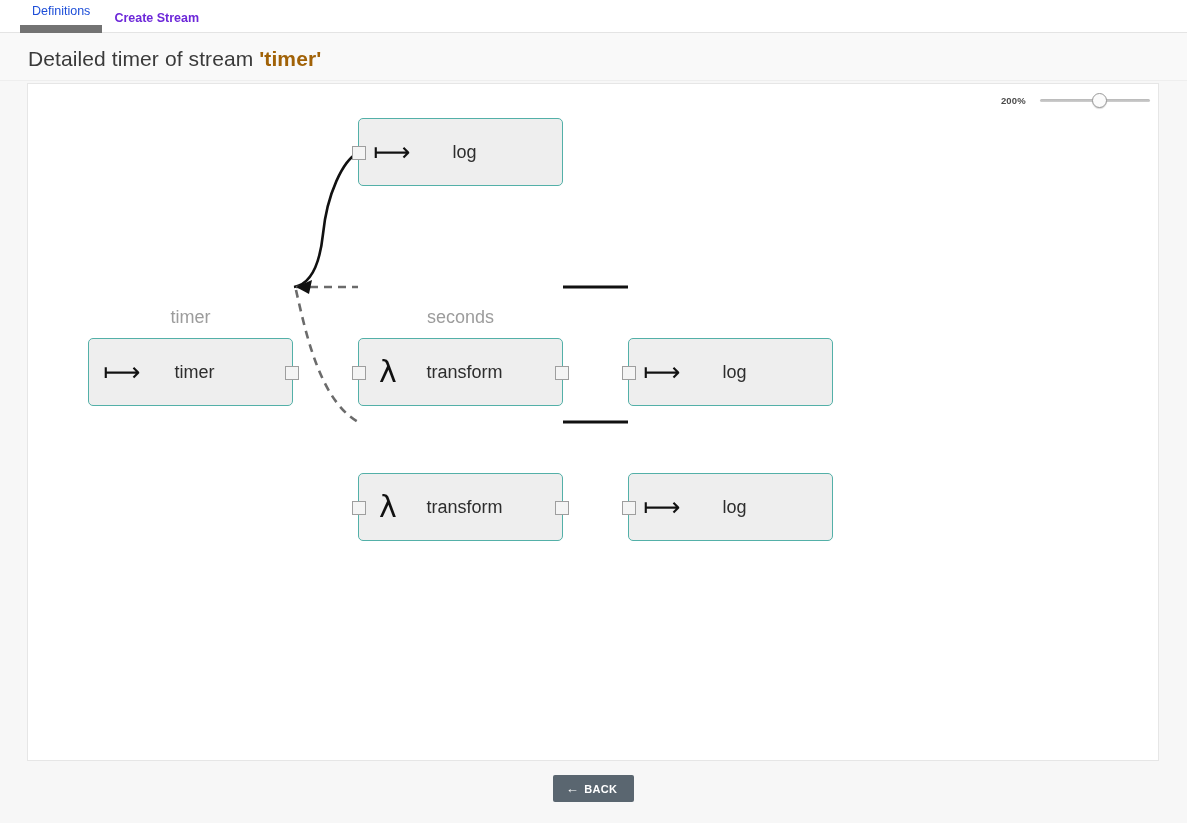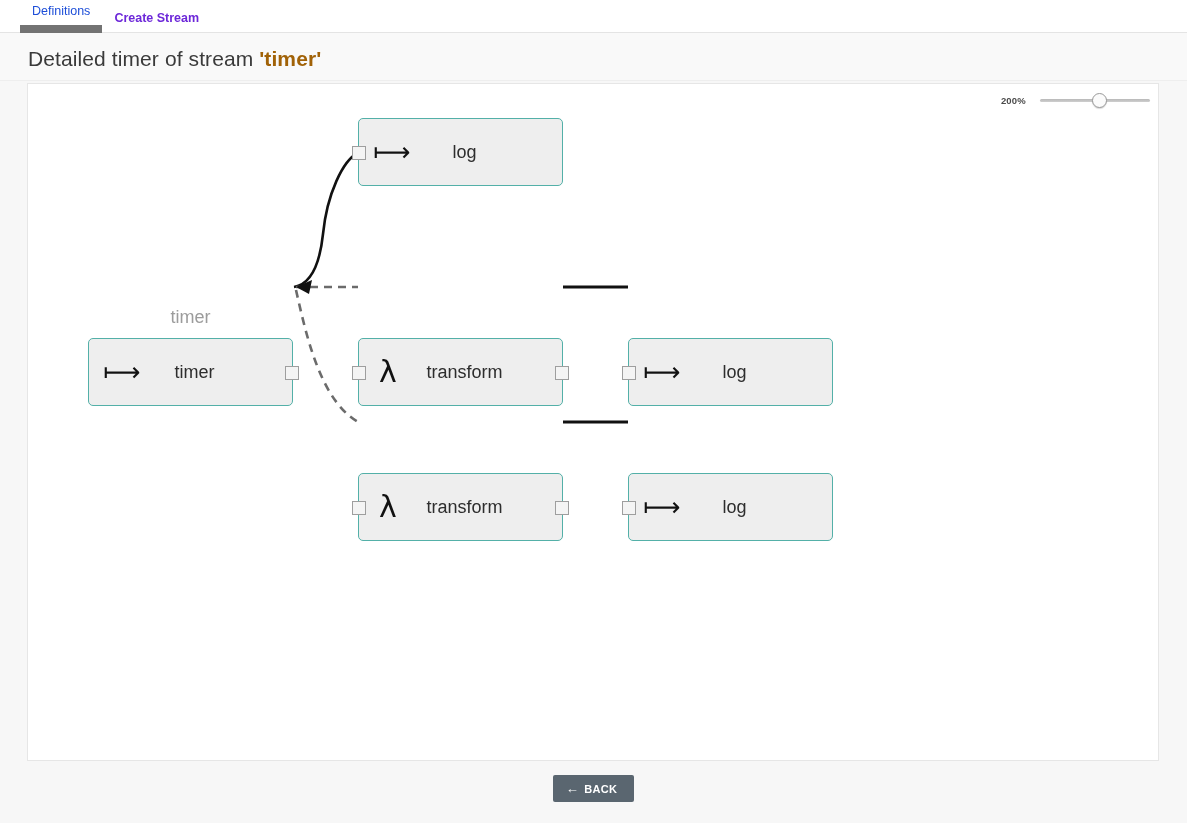--- a/index.html
+++ b/index.html
@@ -253,20 +253,21 @@
       <span class="port" style="left:-7px; top:27px;"></span>
     </div>
 
     <div class="node-title" style="left:60px; top:223px; width:205px;">timer</div>
     <div class="node" style="left:60px; top:254px; width:205px; height:68px;">
       <span class="node-icon">⟼</span>
       <span class="node-label">timer</span>
       <span class="port" style="right:-7px; top:27px;"></span>
     </div>
 
+    <div class="node-title" style="left:330px; top:223px; width:205px;">seconds</div>
     <div class="node" style="left:330px; top:254px; width:205px; height:68px;">
       <span class="node-icon lambda">λ</span>
       <span class="node-label">transform</span>
       <span class="port" style="left:-7px; top:27px;"></span>
       <span class="port" style="right:-7px; top:27px;"></span>
     </div>
 
     <div class="node" style="left:600px; top:254px; width:205px; height:68px;">
       <span class="node-icon">⟼</span>
       <span class="node-label">log</span>

